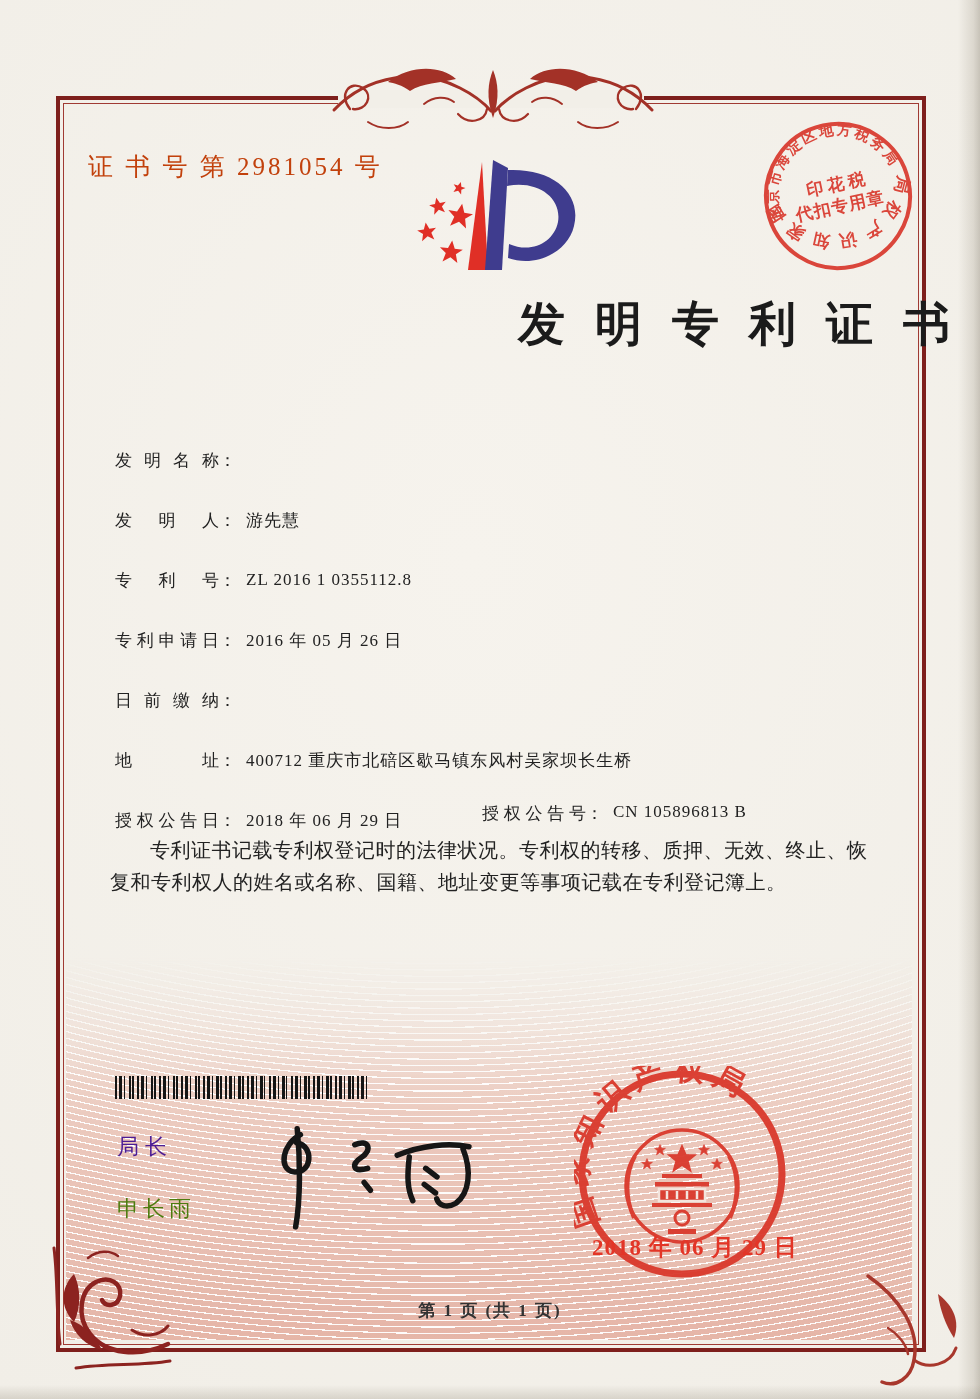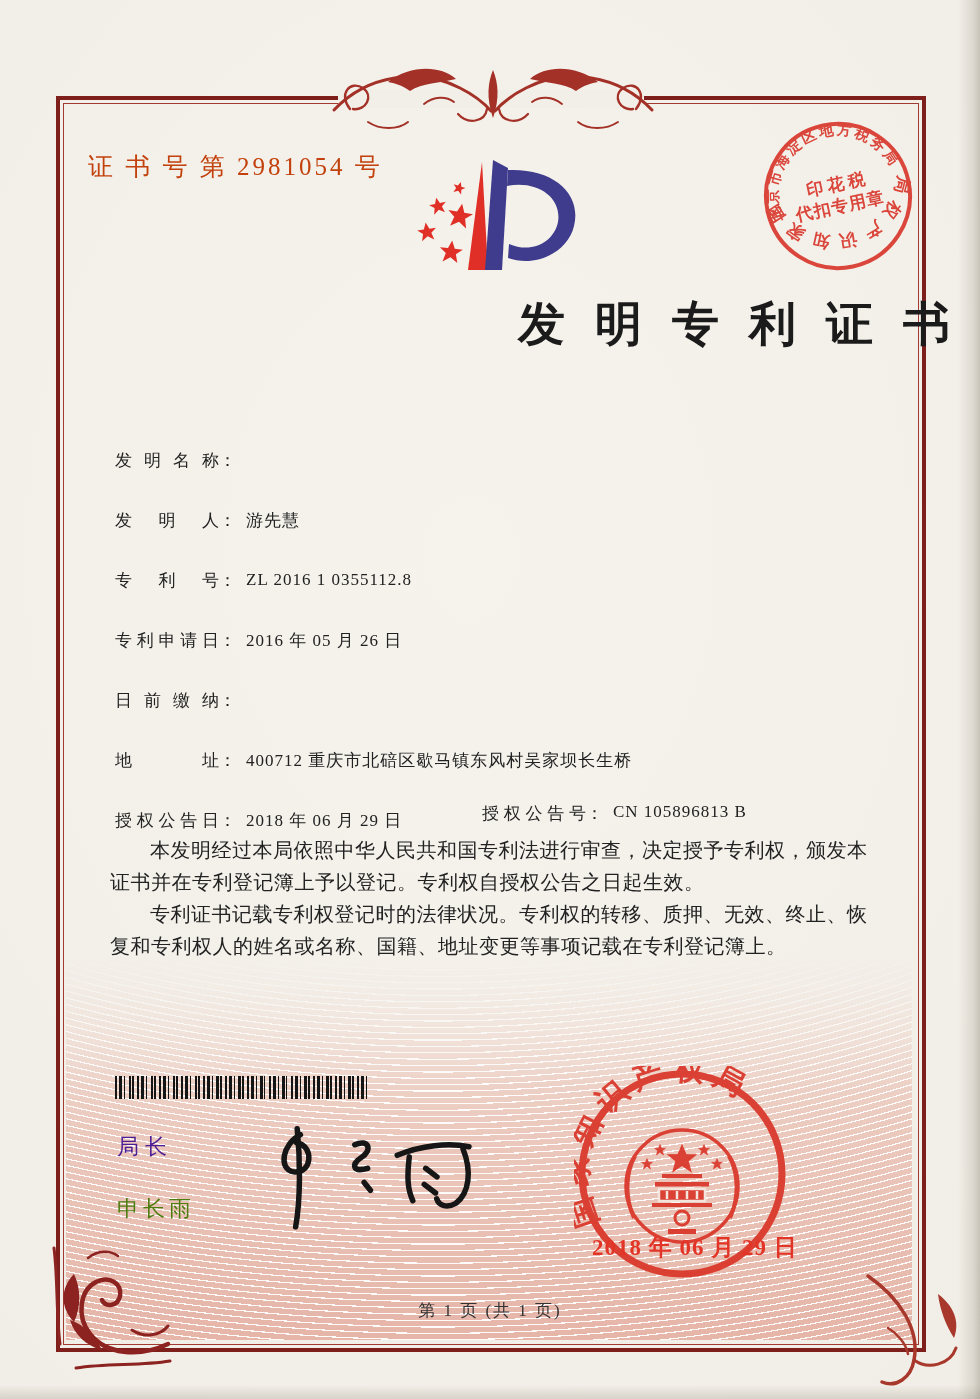--- a/index.html
+++ b/index.html
@@ -52,21 +52,21 @@
   .director-label{position:absolute;left:117px;top:1132px;font-size:22px;letter-spacing:6px;color:#4c1d95;}
   .director-name{position:absolute;left:117px;top:1194px;font-size:22px;letter-spacing:4px;color:#4d7c0f;}
   .signature{position:absolute;left:252px;top:1116px;width:250px;height:125px;transform:rotate(-2deg);}
 
   .seal{position:absolute;left:574px;top:1066px;width:216px;height:216px;opacity:.95;}
   .seal-date{position:absolute;left:592px;top:1232px;width:190px;text-align:center;font-size:23px;
              font-weight:700;color:#e33527;letter-spacing:1px;white-space:nowrap;}
 
   .tax-stamp{position:absolute;left:756px;top:114px;width:164px;height:164px;transform:rotate(-12deg);opacity:.93;}
 
-  .footer{position:absolute;left:0;right:0;top:1299px;text-align:center;font-size:17px;color:#333;letter-spacing:2px;}
+  .footer{position:absolute;left:0;right:0;top:1299px;text-align:center;font-size:17px;color:#333;letter-spacing:2px;font-weight:bold;}
 
   svg text{font-family:"Liberation Serif","DejaVu Serif",serif;}
 </style>
 </head>
 <body>
 
 <div class="page-edge-right"></div>
 <div class="page-edge-bottom"></div>
 
 <div class="frame"></div>
@@ -173,21 +173,20 @@
     <span class="fvalue">2018 年 06 月 29 日</span>
     <span class="pair2">
       <span class="flabel">授权公告号</span>
         <span class="fcolon">：</span>
       <span class="fvalue">CN 105896813 B</span>
     </span>
   </div>
 </div>
 
 <div class="paragraphs">
-  <p>本发明经过本局依照中华人民共和国专利法进行审查，决定授予专利权，颁发本证书并在专利登记簿上予以登记。专利权自授权公告之日起生效。</p>
   <p>专利证书记载专利权登记时的法律状况。专利权的转移、质押、无效、终止、恢复和专利权人的姓名或名称、国籍、地址变更等事项记载在专利登记簿上。</p>
 </div>
 
 <div class="barcode"></div>
 
 <div class="director-label">局长</div>
 <div class="director-name">申长雨</div>
 
 <svg class="signature" viewBox="0 0 250 125">
   <g fill="none" stroke="#161616" stroke-width="5.5" stroke-linecap="round" stroke-linejoin="round">

